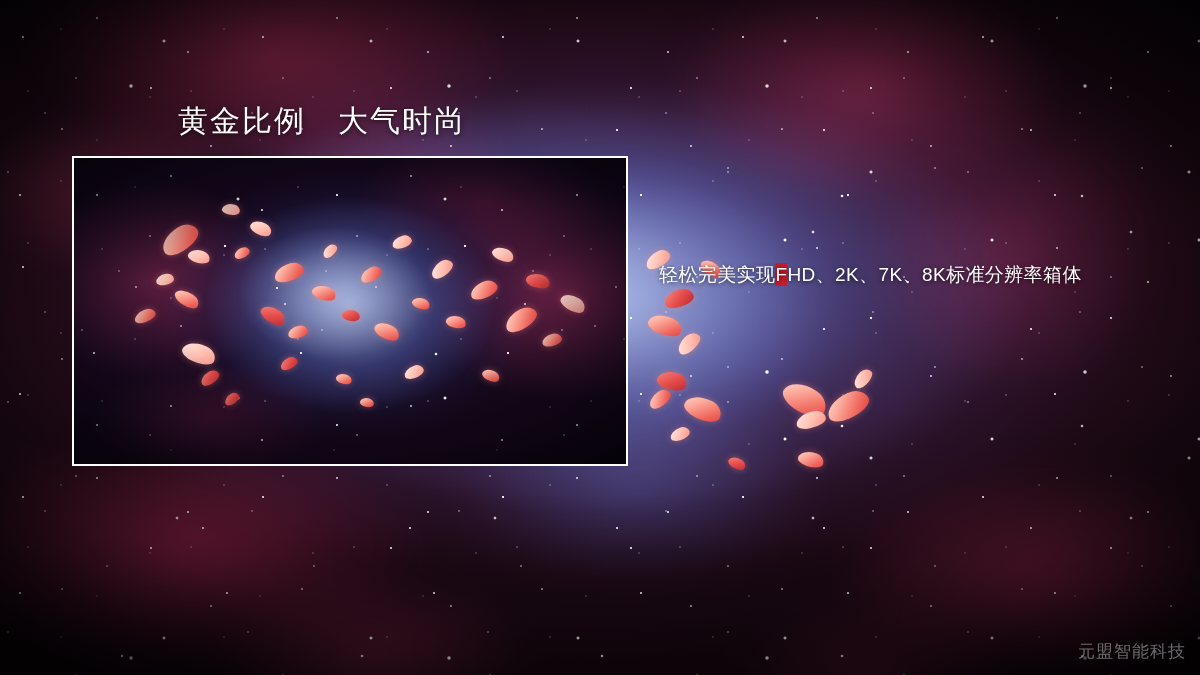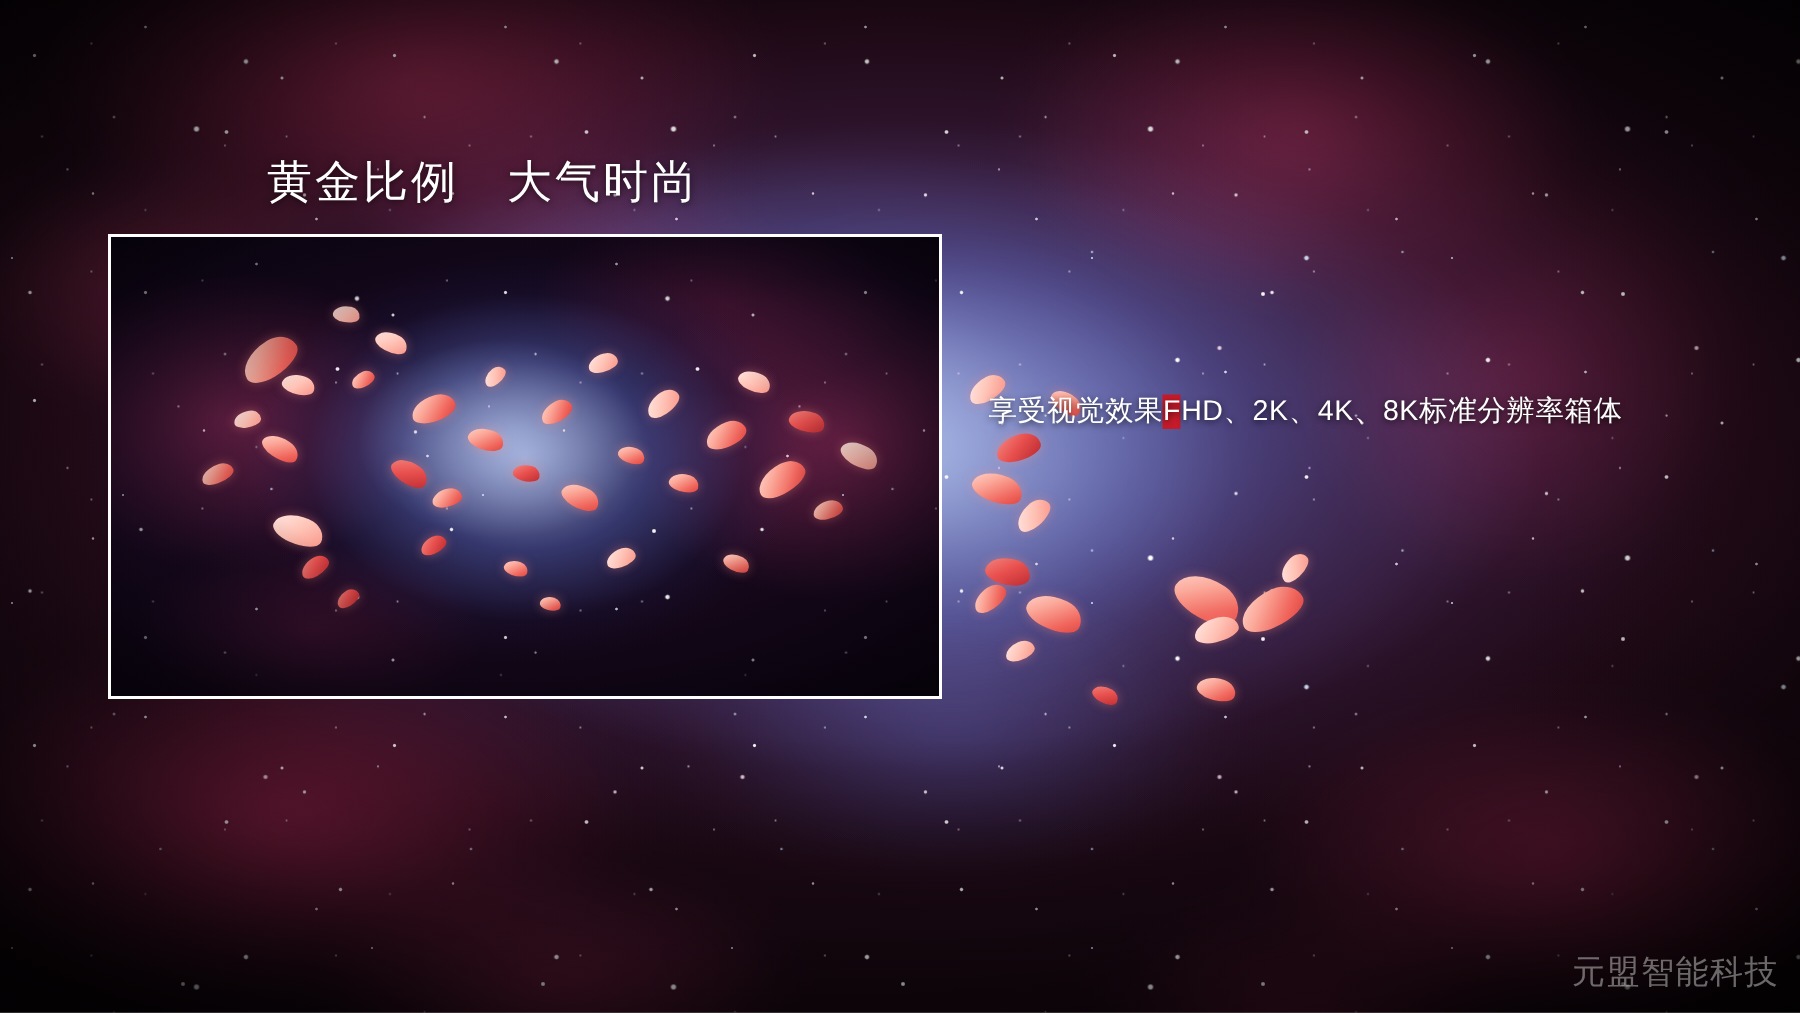--- a/index.html
+++ b/index.html
@@ -12,21 +12,21 @@
     height: 675px;
     overflow: hidden;
     font-family: "Liberation Sans", sans-serif;
   }
 
   #slide {
     position: relative;
     width: 1200px;
     height: 675px;
     overflow: hidden;
-    background: #737373;
+    background: #a16207;
   }
 
   
   .bg-base {
     position: absolute;
     inset: 0;
     background:
       radial-gradient(ellipse 58% 52% at 50% 44%, rgba(120,150,225,0.70) 0%, rgba(70,90,175,0.48) 34%, rgba(30,34,80,0.22) 62%, rgba(0,0,0,0) 80%),
       radial-gradient(ellipse 42% 34% at 44% 40%, rgba(170,190,240,0.42) 0%, rgba(90,110,190,0.20) 50%, rgba(0,0,0,0) 76%),
       radial-gradient(ellipse 70% 60% at 50% 40%, rgba(175,60,105,0.42) 0%, rgba(120,35,75,0.26) 48%, rgba(0,0,0,0) 78%),
@@ -220,21 +220,21 @@
   .hl {
     background: #c51b2a;
     padding: 1px 0;
   }
 
   #watermark {
     position: absolute;
     right: 14px;
     bottom: 12px;
     color: rgba(215,215,215,0.48);
-    font-size: 22px;
+    font-size: 17px;
     letter-spacing: 1px;
     white-space: pre;
   }
 </style>
 </head>
 <body>
 
 <div id="slide">
 
   <div class="bg-base"></div>
@@ -308,18 +308,18 @@
         <div class="petal" style="left: 262px; top: 216px; width: 16px; height: 10px; transform: rotate(20deg);"></div>
         <div class="petal pale" style="left: 330px; top: 208px; width: 20px; height: 12px; transform: rotate(-18deg);"></div>
         <div class="petal" style="left: 408px; top: 212px; width: 18px; height: 11px; transform: rotate(28deg);"></div>
         <div class="petal dark" style="left: 150px; top: 236px; width: 16px; height: 10px; transform: rotate(-30deg);"></div>
         <div class="petal" style="left: 286px; top: 240px; width: 14px; height: 9px; transform: rotate(16deg);"></div>
       </div>
     <div class="panel-vignette"></div>
   </div>
 
   <div id="body-text">
-    <div class="body-line"><span>享受视觉效果</span><span class="hl">F</span><span>HD、2K、4K、8K标准分辨率箱体</span></div>
+    <div class="body-line"><span>轻松完美实现</span><span class="hl">F</span><span>HD、2K、7K、8K标准分辨率箱体</span></div>
   </div>
 
   <div id="watermark">元盟智能科技</div>
 
 </div>
 
 </body></html>

